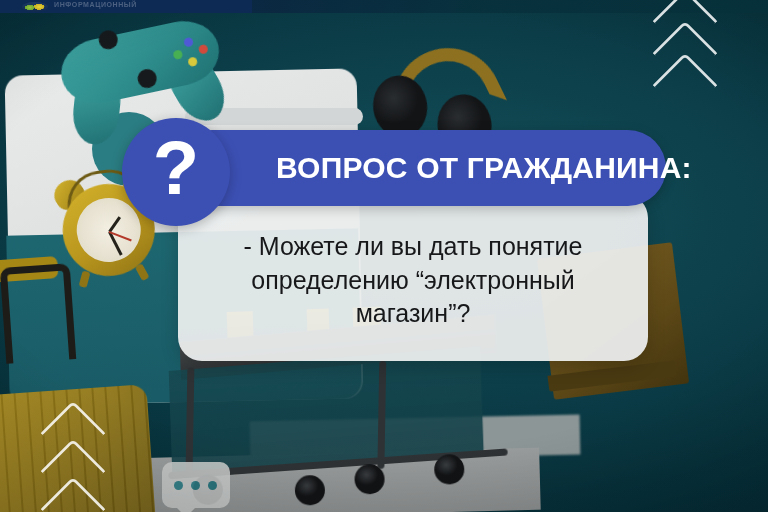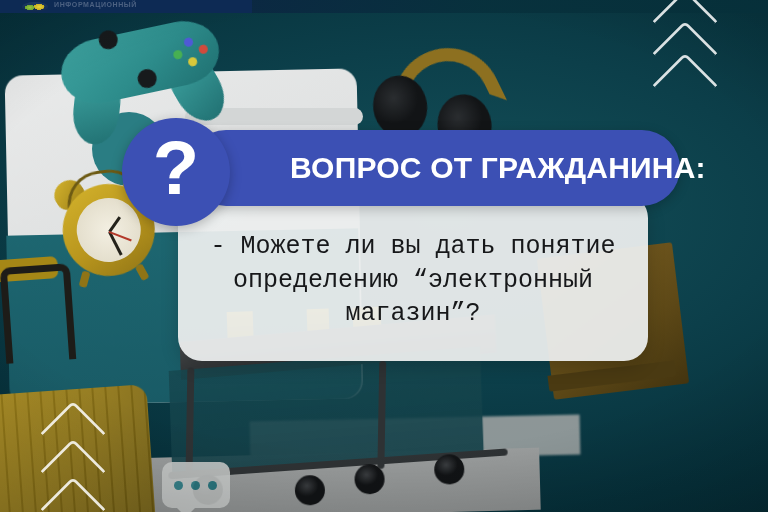--- a/index.html
+++ b/index.html
@@ -312,21 +312,21 @@
     z-index:3;
     box-shadow:0 3px 12px rgba(0,0,0,.25);
   }
   .q-badge span {
     color:#fff; font-size:76px; font-weight:700; line-height:1;
     transform:translateY(-4px);
     font-family:"Liberation Sans", sans-serif;
   }
 
   .q-pill {
-    position:absolute; left:66px; top:12px;
+    position:absolute; left:52px; top:12px;
     height:76px; width:492px;
     background:#3c50b4;
     border-radius:38px;
     display:flex; align-items:center;
     padding-left:102px;
     z-index:2;
     box-shadow:0 3px 12px rgba(0,0,0,.22);
   }
   .q-pill-title {
     color:#ffffff;
@@ -345,21 +345,21 @@
     padding:36px 30px 30px;
     z-index:1;
     box-shadow:0 6px 18px rgba(0,0,0,.18);
     display:flex; align-items:center; justify-content:center;
   }
   .q-body-text {
     color:#17181a;
     font-size:25px;
     line-height:1.34;
     text-align:center;
-    font-family:Liberation Mono, monospace;
+    font-family:Liberation Sans, sans-serif;
   }
 </style>
 </head>
 <body>
 
 <div class="stage">
 
   <div class="bg">
     <div class="bg-base"></div>
 

